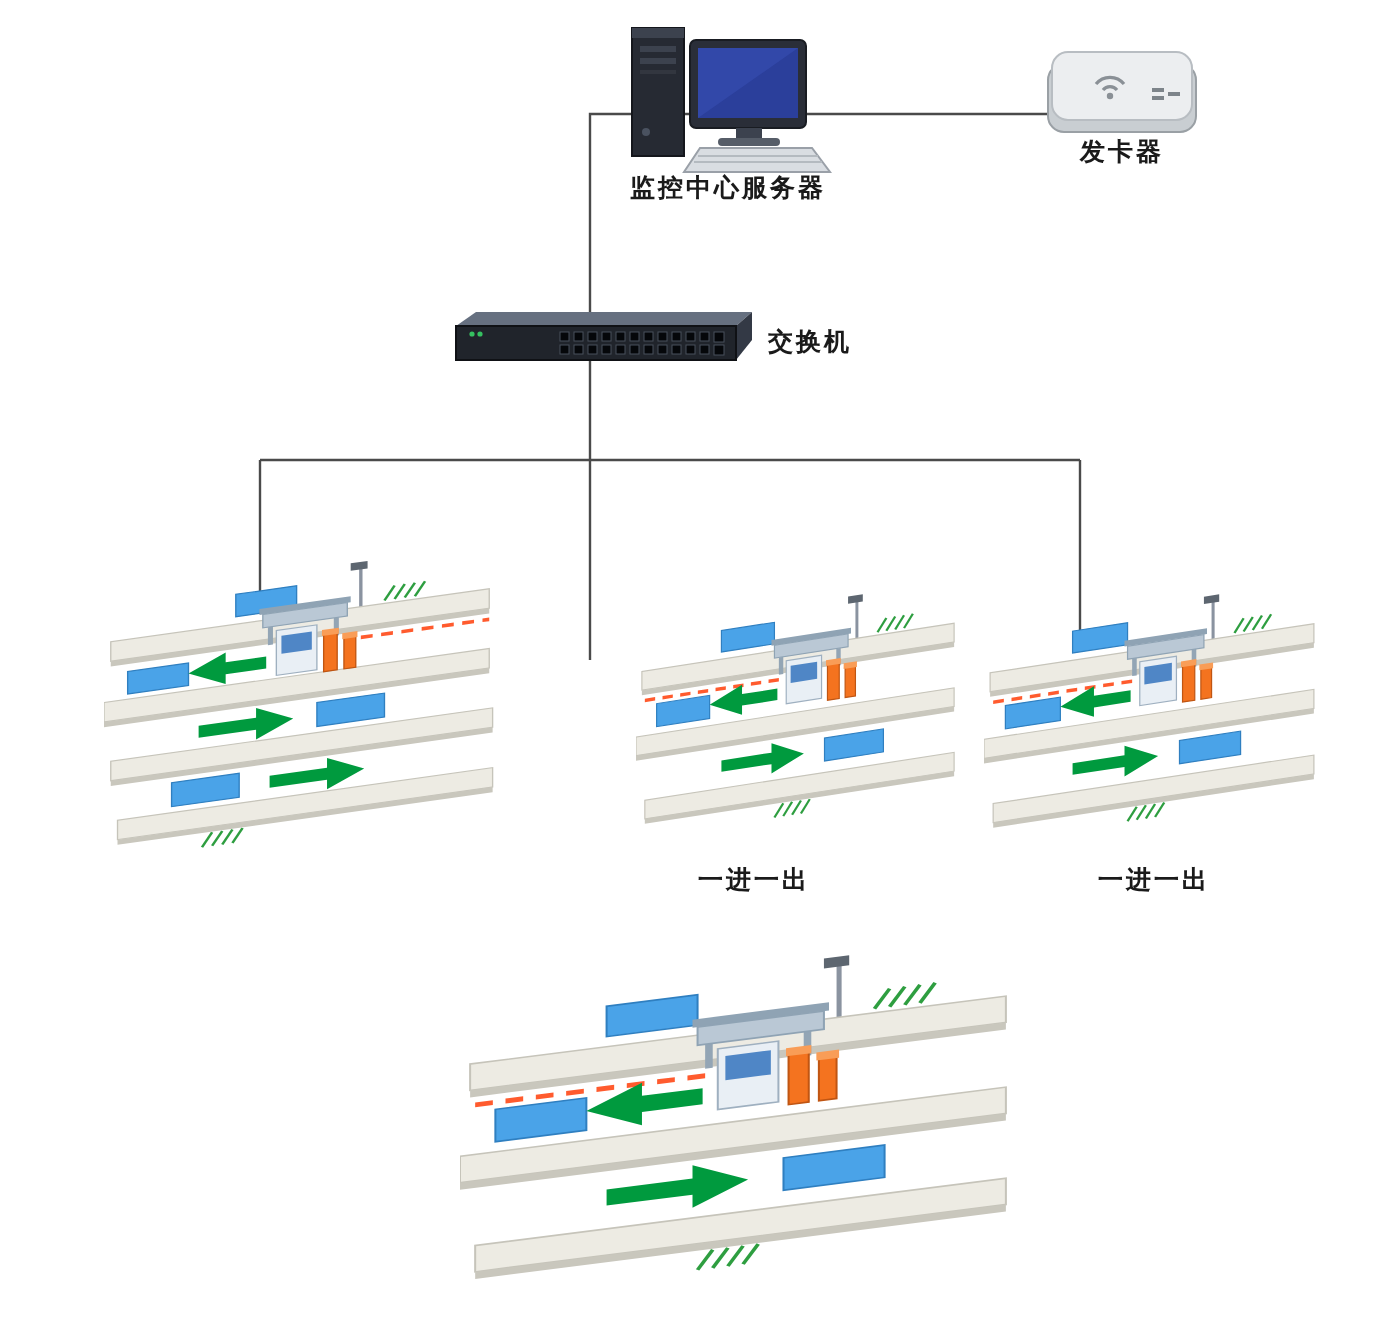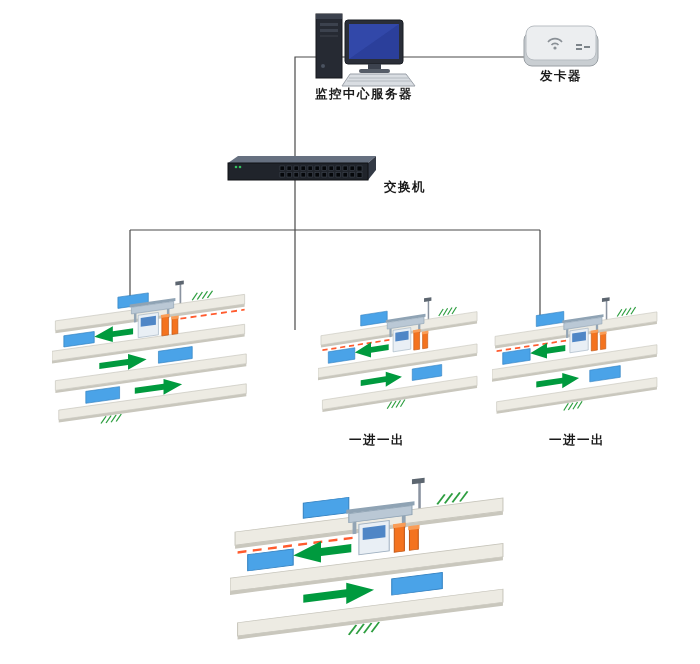--- a/index.html
+++ b/index.html
@@ -15,21 +15,21 @@
   .abs { position: absolute; }
   svg { display: block; }
   .lbl {
     position: absolute;
     font-size: 12.5px;
     color: #1a1a1a;
     letter-spacing: 1.5px;
     text-align: center;
     white-space: nowrap;
   }
-  .lbl.left { text-align: left; margin-top: 16px; }
+  .lbl.left { text-align: left; }
 </style>
 </head>
 <body>
 
 <div id="canvas">
 
   <svg style="position:absolute;width:0;height:0;overflow:hidden" aria-hidden="true">
     <defs>
 
       <g id="station-1in">

